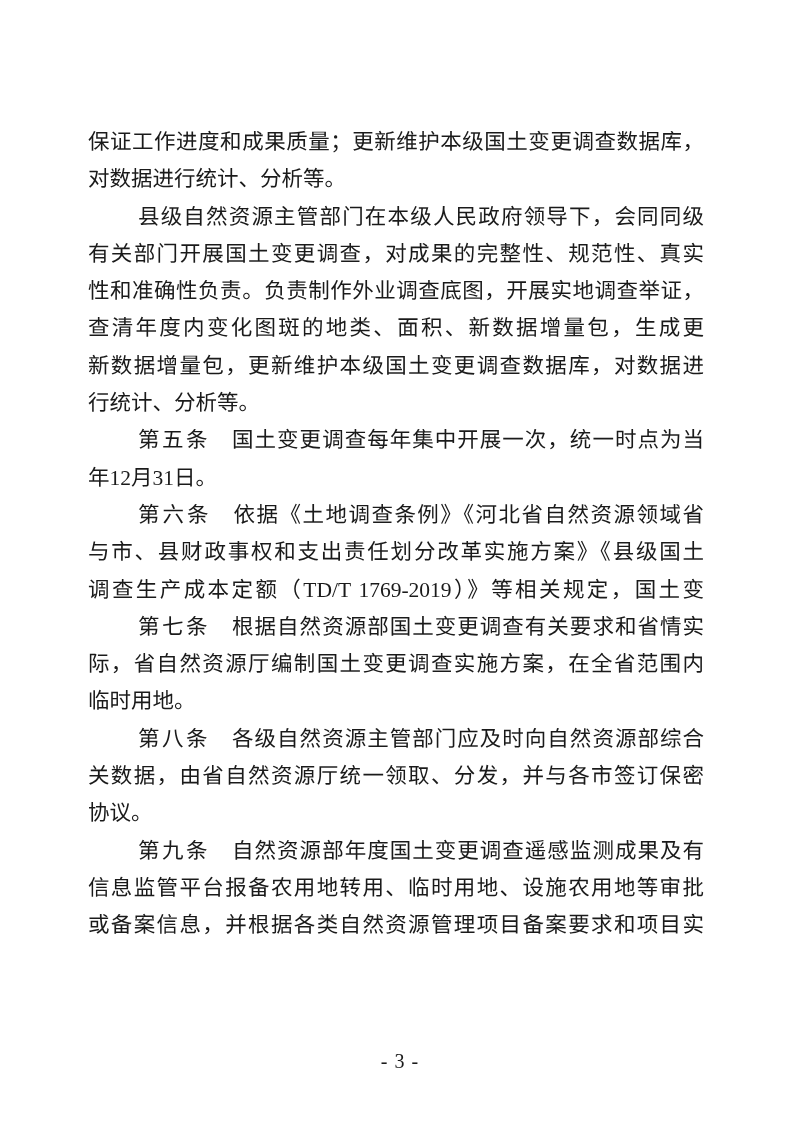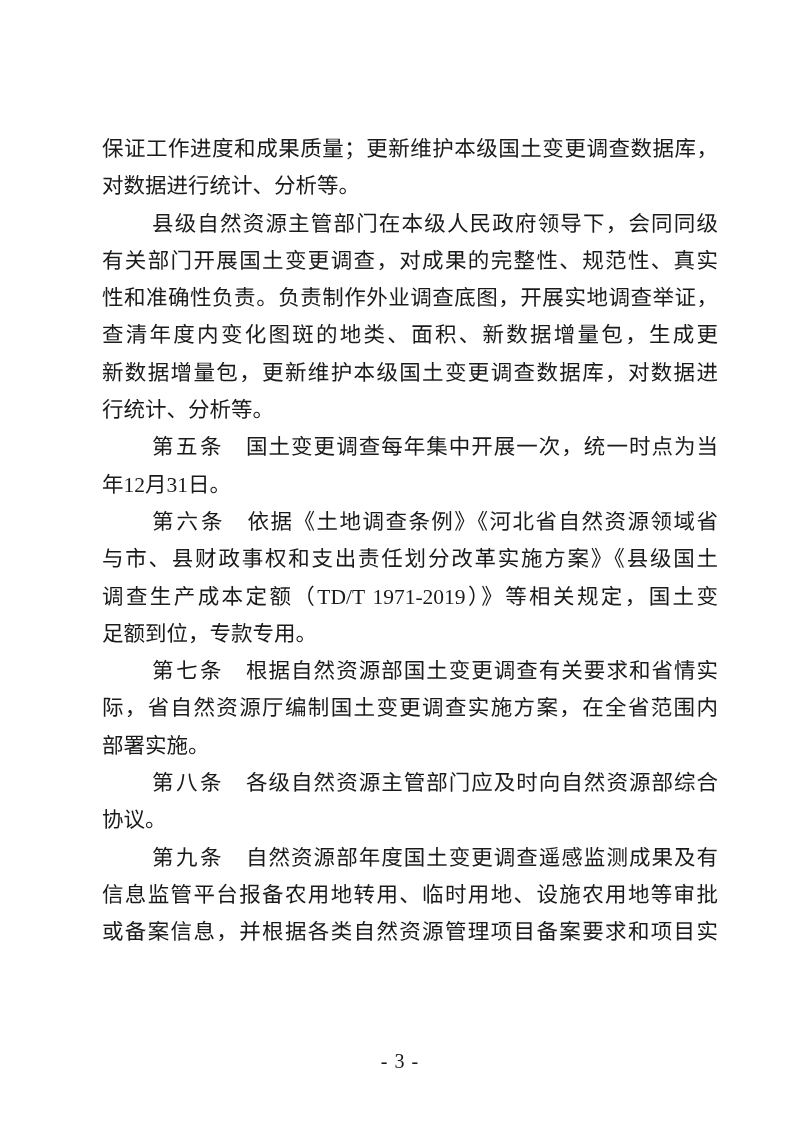--- a/index.html
+++ b/index.html
@@ -15,26 +15,25 @@
     font-family: "Liberation Serif", "DejaVu Serif", serif;
     color: #1a1a1a;
   }
   .page {
     position: absolute;
     inset: 0;
     background: #ffffff;
   }
   .text-block {
     position: absolute;
-    left: 102px;
+    left: 88px;
     top: 124px;
     width: 616px;
     font-size: 21.5px;
     line-height: 37.3px;
-    margin-top: 7px;
   }
   .line {
     height: 37.3px;
     white-space: nowrap;
   }
   
   .line.j {
     white-space: normal;
     text-align: justify;
     text-align-last: justify;
@@ -71,25 +70,25 @@
       <div class="line j indent"><span>县级自然资源主管部门在本级人民政府领导下，会同同级</span></div>
       <div class="line j"><span>有关部门开展国土变更调查，对成果的完整性、规范性、真实</span></div>
       <div class="line j"><span>性和准确性负责。负责制作外业调查底图，开展实地调查举证，</span></div>
       <div class="line j"><span>查清年度内变化图斑的地类、面积、新数据增量包，生成更</span></div>
       <div class="line j"><span>新数据增量包，更新维护本级国土变更调查数据库，对数据进</span></div>
       <div class="line"><span>行统计、分析等。</span></div>
       <div class="line j indent"><b class="head">第五条</b><span>国土变更调查每年集中开展一次，统一时点为当</span></div>
       <div class="line"><span>年12月31日。</span></div>
       <div class="line j indent"><b class="head">第六条</b><span>依据《土地调查条例》《河北省自然资源领域省</span></div>
       <div class="line j"><span>与市、县财政事权和支出责任划分改革实施方案》《县级国土</span></div>
-      <div class="line j"><span>调查生产成本定额（TD/T 1971-2019）》等相关规定，国土变</span></div>
-      <div class="line"><span>足额到位，专款专用。</span></div>
+      <div class="line j"><span>调查生产成本定额（TD/T 1769-2019）》等相关规定，国土变</span></div>
       <div class="line j indent"><b class="head">第七条</b><span>根据自然资源部国土变更调查有关要求和省情实</span></div>
       <div class="line j"><span>际，省自然资源厅编制国土变更调查实施方案，在全省范围内</span></div>
-      <div class="line"><span>部署实施。</span></div>
+      <div class="line"><span>临时用地。</span></div>
       <div class="line j indent"><b class="head">第八条</b><span>各级自然资源主管部门应及时向自然资源部综合</span></div>
+      <div class="line j"><span>关数据，由省自然资源厅统一领取、分发，并与各市签订保密</span></div>
       <div class="line"><span>协议。</span></div>
       <div class="line j indent"><b class="head">第九条</b><span>自然资源部年度国土变更调查遥感监测成果及有</span></div>
       <div class="line j"><span>信息监管平台报备农用地转用、临时用地、设施农用地等审批</span></div>
       <div class="line j"><span>或备案信息，并根据各类自然资源管理项目备案要求和项目实</span></div>
     </div>
   <div class="page-number">- 3 -</div>
 </div>
 
 </body></html>

